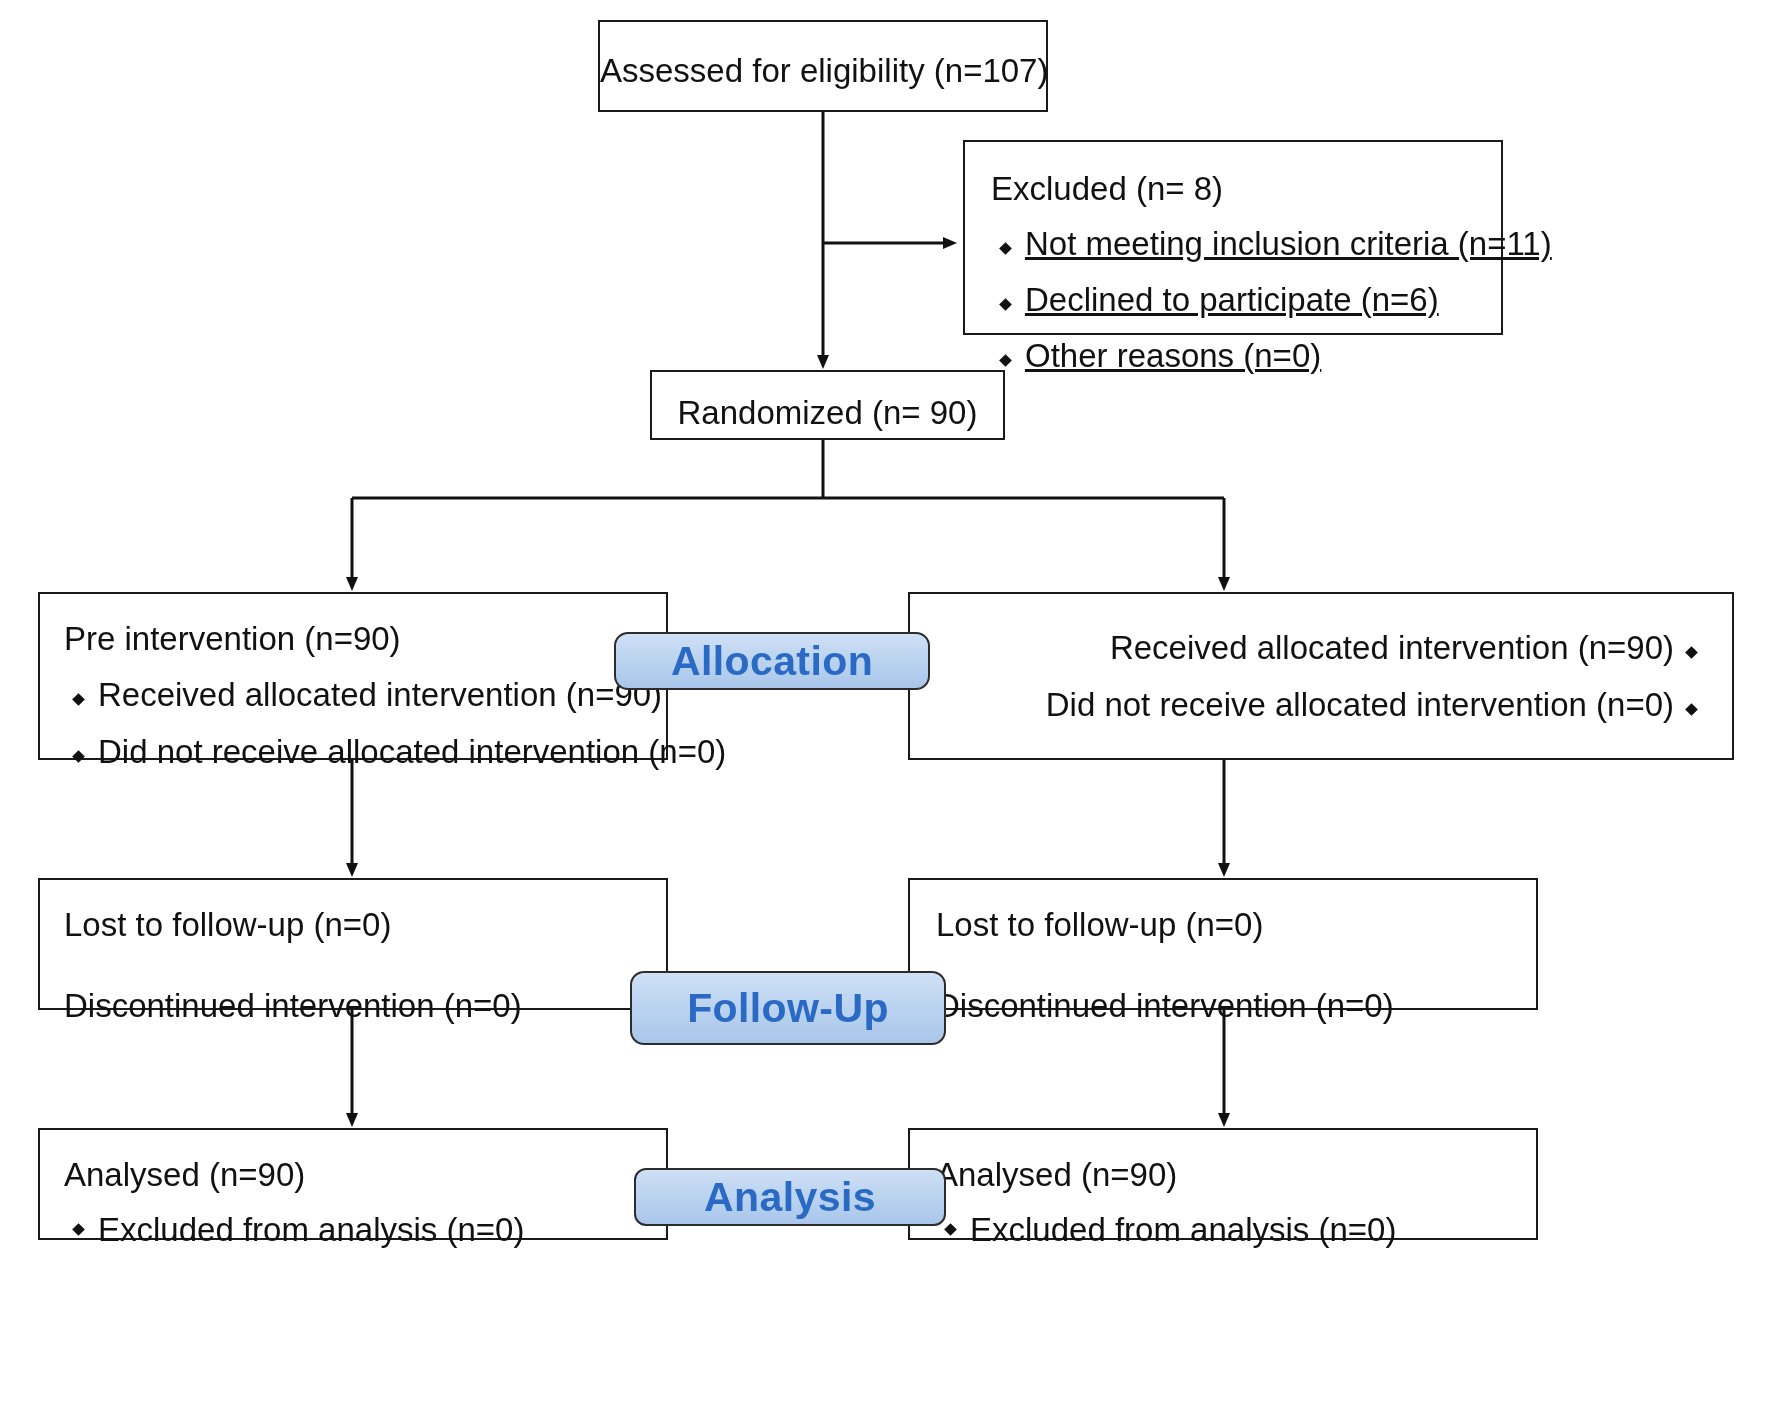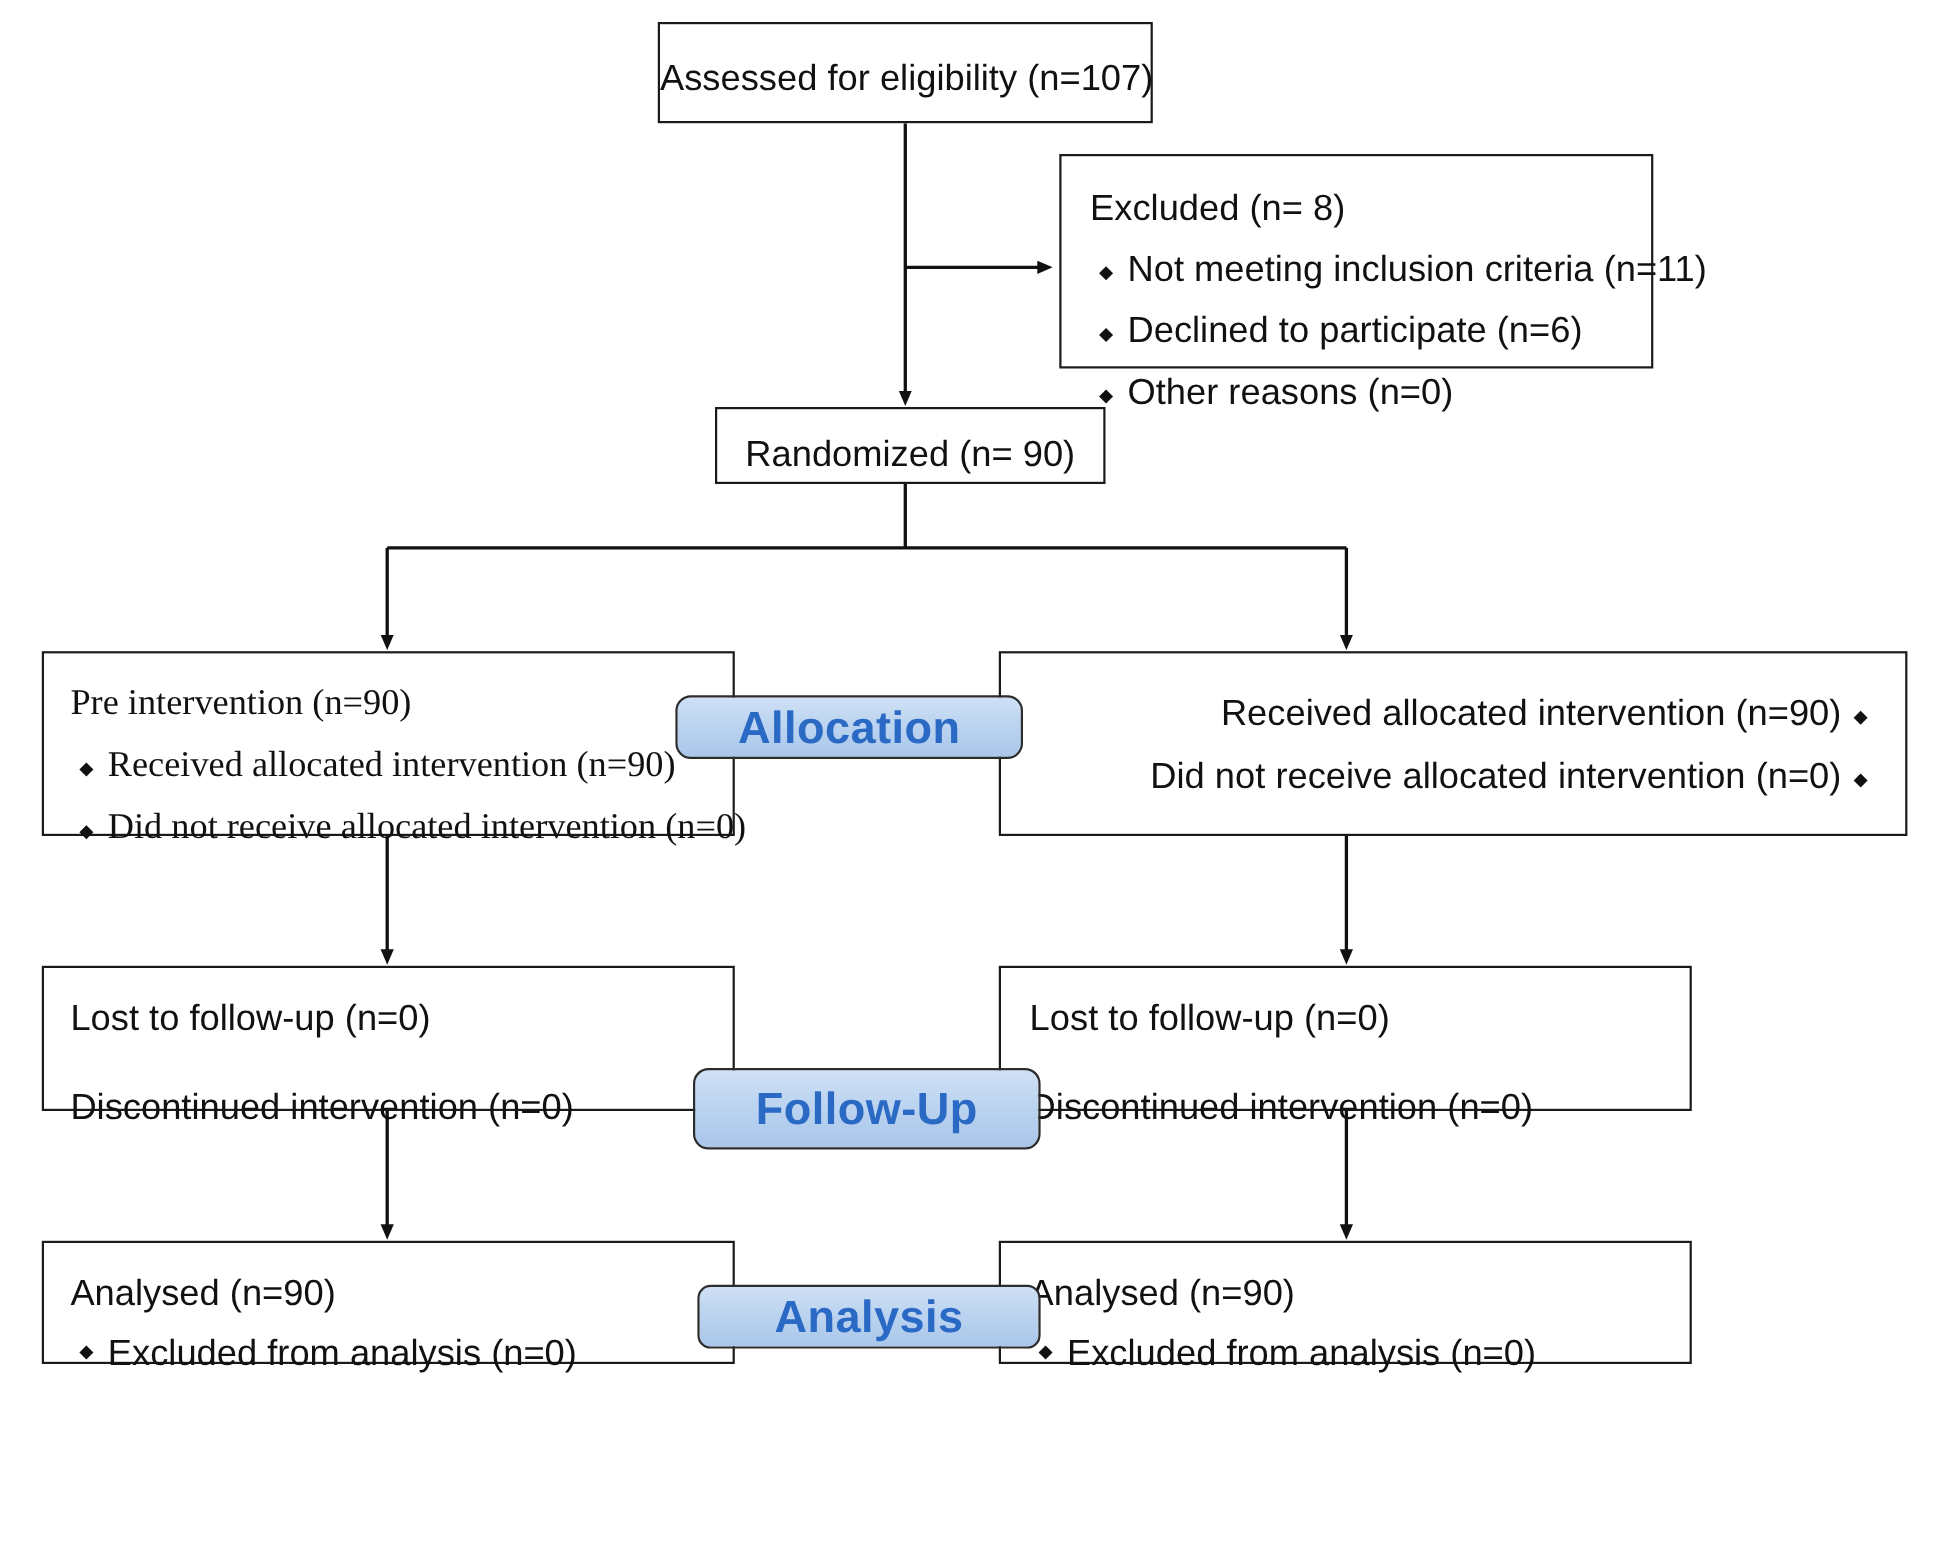--- a/index.html
+++ b/index.html
@@ -69,32 +69,31 @@
     left: 598px; top: 20px; width: 450px; height: 92px;
     padding: 26px 0 0 0;
     text-align: center;
   }
 
   #box-excluded {
     left: 963px; top: 140px; width: 540px; height: 195px;
     padding: 24px 0 0 26px;
   }
   #box-excluded .bullets { margin-top: 8px; }
-  #box-excluded .bullets li { padding-bottom: 9px; }
+  #box-excluded .bullets li { padding-bottom: 9px; text-decoration: underline; }
 
   #box-randomized {
     left: 650px; top: 370px; width: 355px; height: 70px;
     padding: 18px 0 0 0;
     text-align: center;
   }
 
   #box-pre-alloc {
     left: 38px; top: 592px; width: 630px; height: 168px;
     padding: 22px 0 0 24px;
-    font-family: Liberation Serif, serif;
   }
   #box-pre-alloc .bullets { margin-top: 9px; }
   #box-pre-alloc .bullets li { padding-bottom: 10px; }
 
   #box-post-alloc {
     left: 908px; top: 592px; width: 826px; height: 168px;
     padding: 22px 24px 0 0;
     text-align: right;
   }
   #box-post-alloc .bullets li {

